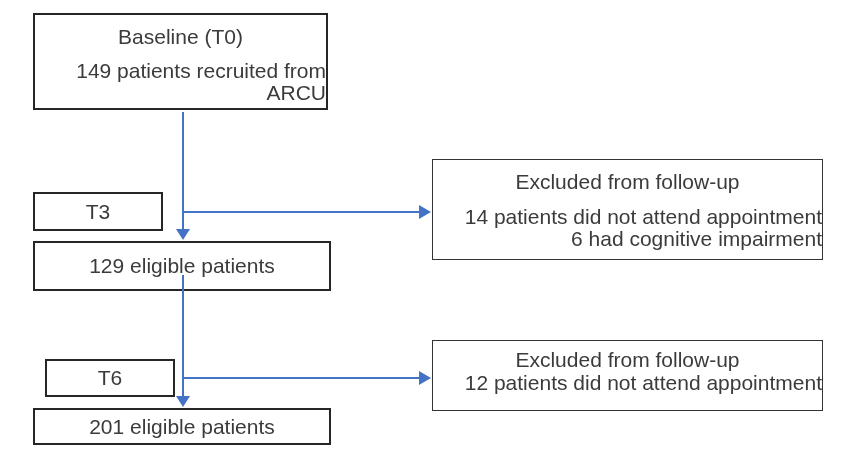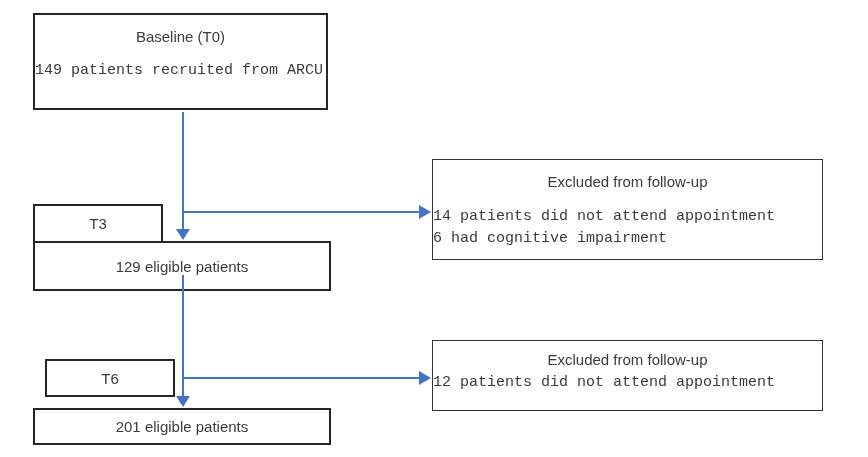--- a/index.html
+++ b/index.html
@@ -8,43 +8,43 @@
     --text: #3b3b3b;
   }
   * { box-sizing: border-box; }
   html, body { margin: 0; padding: 0; background: #ffffff; }
   .canvas {
     position: relative;
     width: 868px;
     height: 457px;
     background: #ffffff;
     font-family: "Liberation Sans", sans-serif;
-    font-size: 15px;
+    font-size: 21px;
     color: var(--text);
     overflow: hidden;
   }
   .box {
     position: absolute;
     background: #ffffff;
     border: 2px solid var(--border);
   }
   .box.thin { border-width: 1.5px; border-color: #333333; }
   .center-flex {
     display: flex;
     align-items: center;
     justify-content: center;
     text-align: center;
   }
   .box-title { font-weight: normal; text-align: center; line-height: 20px; }
-  .box-lines { text-align: left; line-height: 22px; font-family: Liberation Mono, monospace; }
+  .box-lines { text-align: right; line-height: 22px; }
 
   
   .baseline-box   { left: 33px;  top: 13px;  width: 295px; height: 97px;  padding-top: 12px; }
   .baseline-box .box-lines { margin-top: 13px; }
-  .t3-box         { left: 33px;  top: 192px; width: 130px; height: 39px; margin-top: 12px;  }
+  .t3-box         { left: 33px;  top: 192px; width: 130px; height: 39px;  }
   .t3-eligible    { left: 33px;  top: 241px; width: 298px; height: 50px;  }
   .t3-excluded    { left: 432px; top: 159px; width: 391px; height: 101px; padding-top: 12px; }
   .t3-excluded .box-lines { margin-top: 14px; }
   .t6-box         { left: 33px;  top: 359px; width: 130px; height: 38px; margin-left: 12px;  }
   .t6-eligible    { left: 33px;  top: 408px; width: 298px; height: 37px;  }
   .t6-excluded    { left: 432px; top: 340px; width: 391px; height: 71px;  padding-top: 9px; }
   .t6-excluded .box-lines { margin-top: 2px; }
 
   
   .vline {

